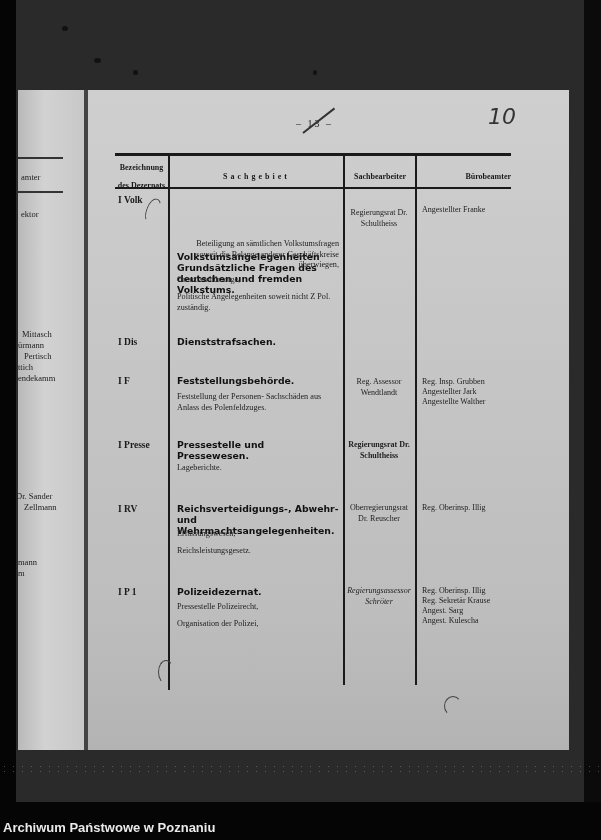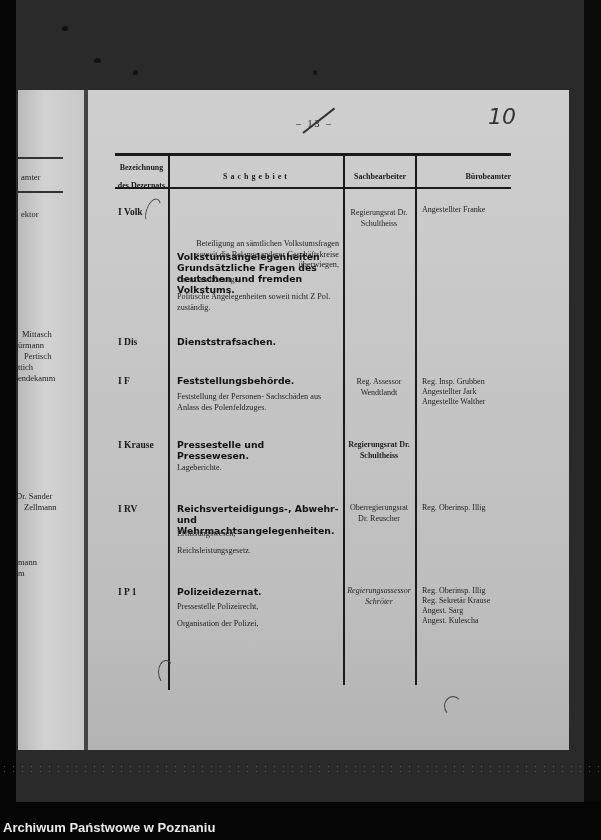--- a/index.html
+++ b/index.html
@@ -69,40 +69,40 @@
   <div class="head-bottom"></div>
   <div class="vline" style="left:80px;top:65px;height:535px;"></div>
   <div class="vline" style="left:255px;top:65px;height:530px;"></div>
   <div class="vline" style="left:327px;top:65px;height:530px;"></div>
 
   <div class="hcell" style="left:27px;top:69px;width:53px;">Bezeichnung des Dezernats</div>
   <div class="hcell" style="left:82px;top:78px;width:173px;letter-spacing:3px;">Sachgebiet</div>
   <div class="hcell" style="left:257px;top:78px;width:70px;">Sachbearbeiter</div>
   <div class="hcell" style="left:329px;top:78px;width:94px;text-align:right;">Bürobeamter</div>
 
-  <div class="code" style="top:117px;text-align:center;">I Volk</div>
+  <div class="code" style="top:105px;text-align:center;">I Volk</div>
   <div class="topic" style="top:115px;margin-top:46px;">Volkstumsangelegenheiten Grundsätzliche Fragen des deutschen und fremden Volkstums.</div>
   <div class="sub" style="top:149px;text-align:right;">Beteiligung an sämtlichen Volkstumsfragen soweit die Belange anderer Geschäftskreise überwiegen,</div>
   <div class="sub" style="top:185px;">Grenzlandfürsorge,</div>
   <div class="sub" style="top:202px;">Politische Angelegenheiten soweit nicht Z Pol. zuständig.</div>
   <div class="off" style="top:118px;">Regierungsrat Dr. Schultheiss</div>
   <div class="clerk" style="top:115px;">Angestellter Franke</div>
 
   <div class="code" style="top:247px;">I Dis</div>
   <div class="topic" style="top:246px;">Dienststrafsachen.</div>
 
   <div class="code" style="top:286px;">I F</div>
   <div class="topic" style="top:285px;">Feststellungsbehörde.</div>
   <div class="sub" style="top:302px;">Feststellung der Personen- Sachschäden aus Anlass des Polenfeldzuges.</div>
   <div class="off" style="top:287px;">Reg. Assessor Wendtlandt</div>
   <div class="clerk" style="top:287px;">Reg. Insp. Grubben</div>
   <div class="clerk" style="top:297px;">Angestellter Jark</div>
   <div class="clerk" style="top:307px;">Angestellte Walther</div>
 
-  <div class="code" style="top:350px;">I Krause</div>
+  <div class="code" style="top:350px;">I Presse</div>
   <div class="topic" style="top:349px;width:100px;">Pressestelle und Pressewesen.</div>
   <div class="sub" style="top:373px;">Lageberichte.</div>
   <div class="off bold" style="top:350px;">Regierungsrat Dr. Schultheiss</div>
 
   <div class="code" style="top:414px;">I RV</div>
   <div class="topic" style="top:413px;">Reichsverteidigungs-, Abwehr- und Wehrmachtsangelegenheiten.</div>
   <div class="sub" style="top:439px;">Erfassungswesen,</div>
   <div class="sub" style="top:456px;">Reichsleistungsgesetz.</div>
   <div class="off" style="top:413px;">Oberregierungsrat Dr. Reuscher</div>
   <div class="clerk" style="top:413px;">Reg. Oberinsp. Illig</div>

